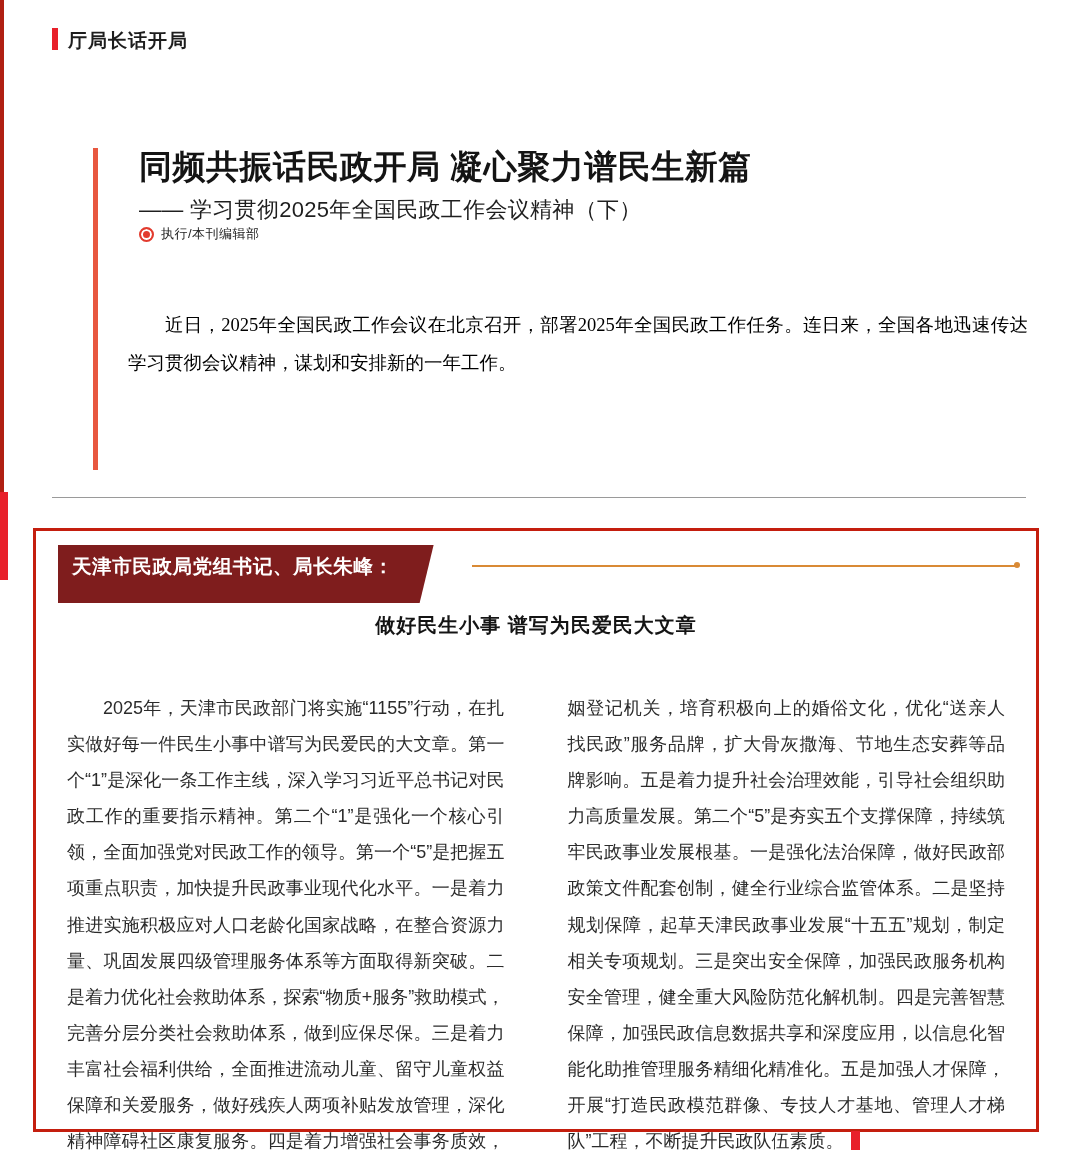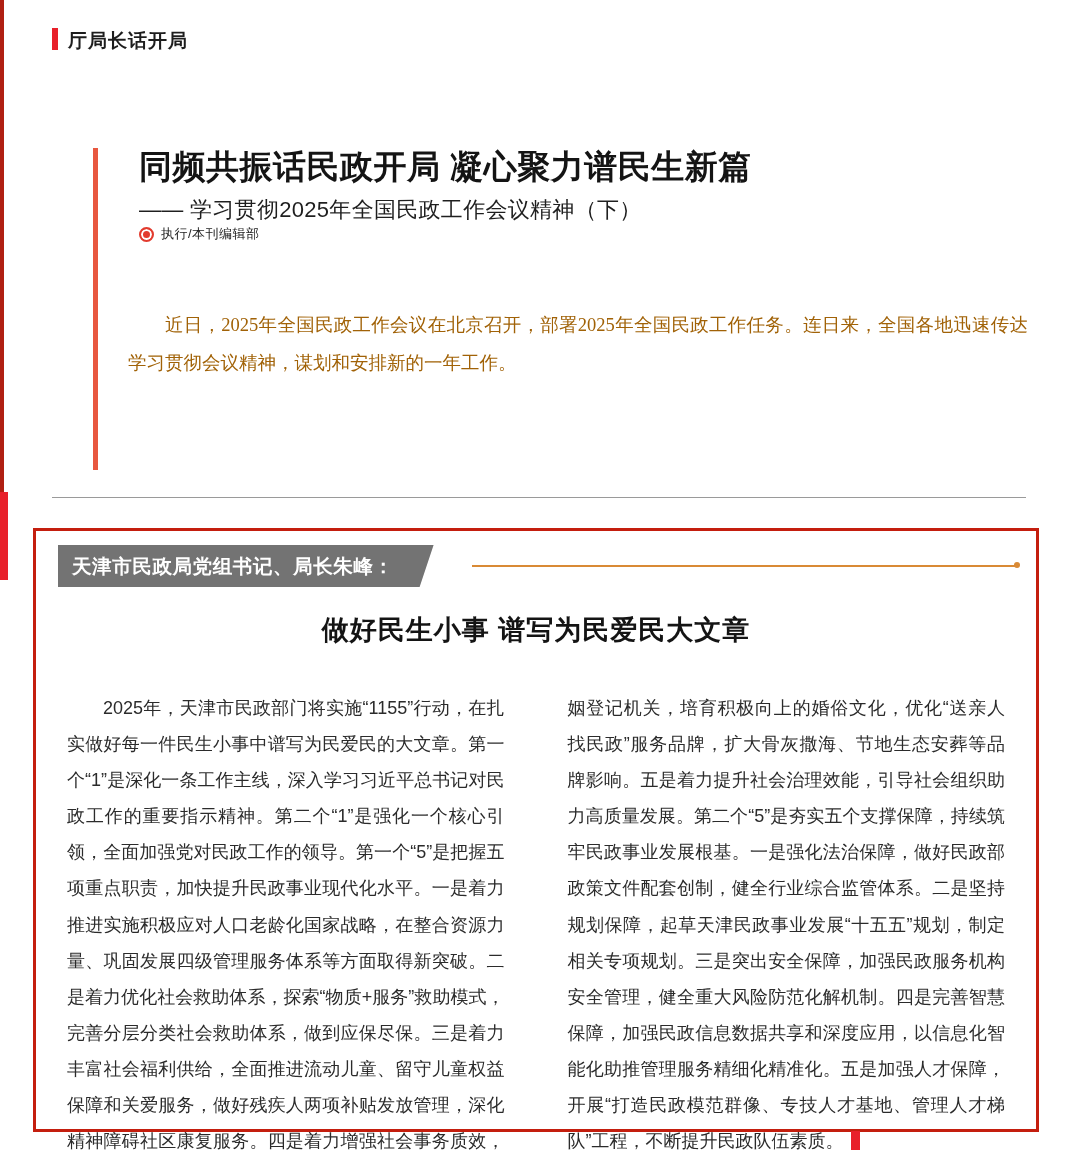--- a/index.html
+++ b/index.html
@@ -102,21 +102,21 @@
   }
 
   
   .intro {
     position: absolute;
     left: 128px; top: 306px;
     width: 900px;
     font-family: "Liberation Serif", "DejaVu Serif", serif;
     font-size: 18.5px;
     line-height: 38px;
-    color: #a16207;
+    color: #000000;
     text-align: justify;
     text-justify: inter-ideograph;
   }
   .intro p {
     margin: 0;
     text-indent: 2em;
   }
 
   .sep-line {
     position: absolute;
@@ -139,22 +139,22 @@
   .banner-row {
     position: absolute;
     left: 58px; top: 545px;
     width: 960px;
     height: 42px;
   }
   .banner-tag {
     position: absolute;
     left: 0; top: 0;
     height: 42px;
-    padding: 0 40px 0 14px;
-    background: #737373;
+    padding: 0 40px 16px 14px;
+    background: #7f1d1d;
     color: #ffffff;
     font-size: 19.5px;
     font-weight: bold;
     letter-spacing: 0.6px;
     display: flex;
     align-items: center;
     white-space: nowrap;
     clip-path: polygon(0 0, 100% 0, calc(100% - 14px) 100%, 0 100%);
   }
   .banner-line {
@@ -170,21 +170,21 @@
     background: #D98A35;
     border-radius: 50%;
   }
 
   
   .sec-title {
     position: absolute;
     left: 33px; top: 612px;
     width: 1006px;
     text-align: center;
-    font-size: 27px;
+    font-size: 20px;
     font-weight: bold;
     color: #141414;
     letter-spacing: 1px;
     white-space: nowrap;
   }
 
   
   .cols {
     position: absolute;
     left: 55px; top: 678px;

